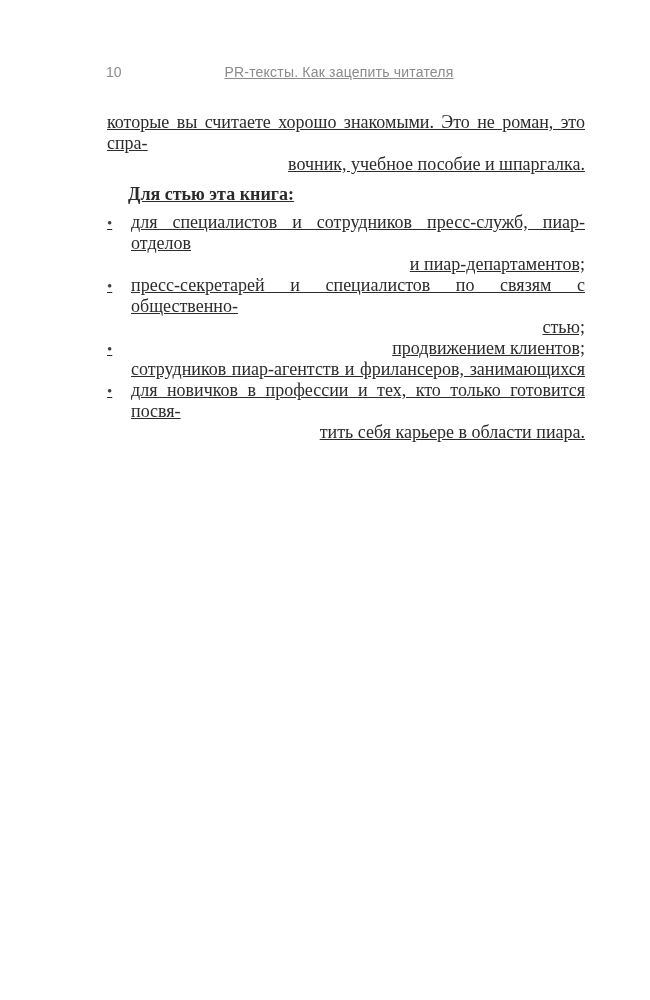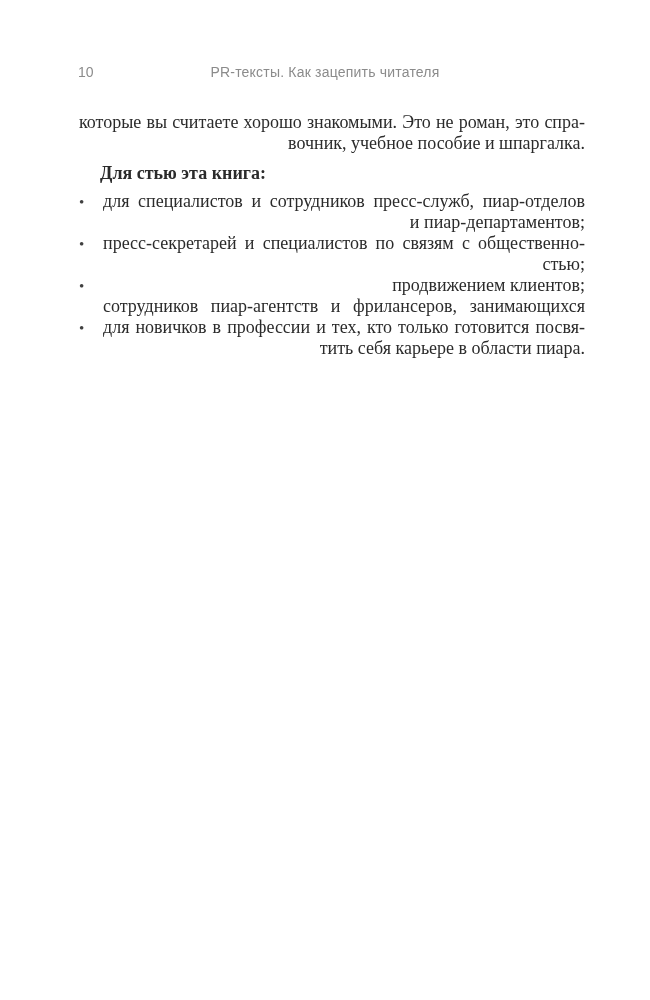--- a/index.html
+++ b/index.html
@@ -18,41 +18,44 @@
     width: 650px;
     height: 826px;
     box-sizing: border-box;
     background: var(--page-background, #ffffff);
     padding-top: 64px;
     overflow: hidden;
     font-family: "Liberation Serif", "DejaVu Serif", serif;
     font-size: 18px;
     line-height: 21px;
     color: var(--body-text, #2b2b2b);
+    padding-left: 28px;
   }
   .running-head {
     position: relative;
     height: 17px;
     font-family: "Liberation Sans", "DejaVu Sans", sans-serif;
     font-size: 14px;
     line-height: 17px;
     color: var(--header-text, #8b8b8b);
   }
   .page-number {
     position: absolute;
     left: 78px;
     top: 0;
   }
   .running-title {
     display: block;
     text-align: center;
     letter-spacing: 0.2px;
+    text-decoration: underline;
   }
   .content {
     margin: 31px 65px 0 79px;
+    text-decoration: underline;
   }
   .para {
     margin: 0;
   }
   .line {
     display: block;
     text-align: right;
     white-space: normal;
   }
   .line.just {

